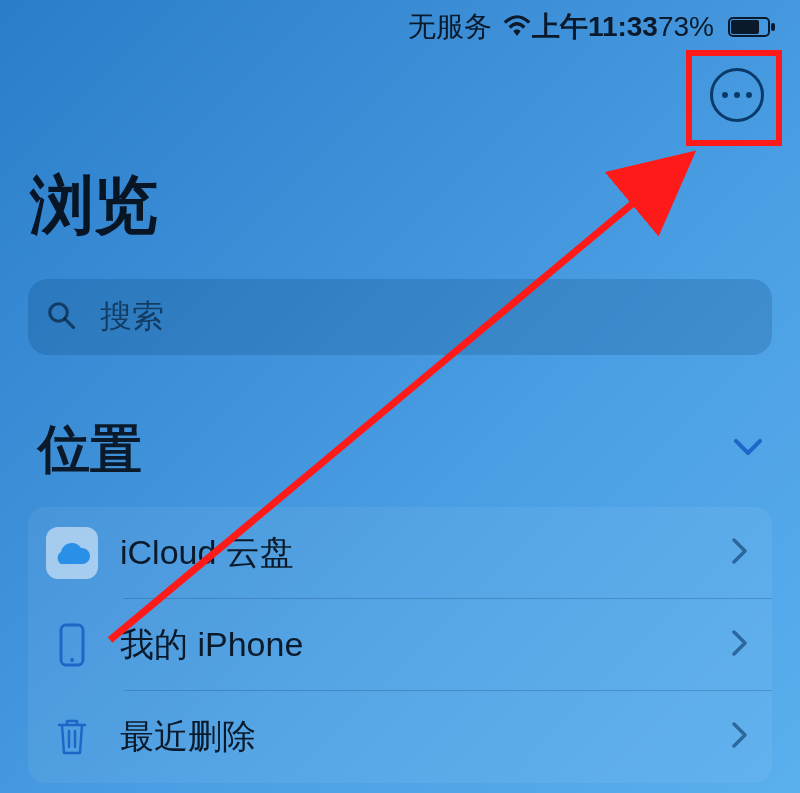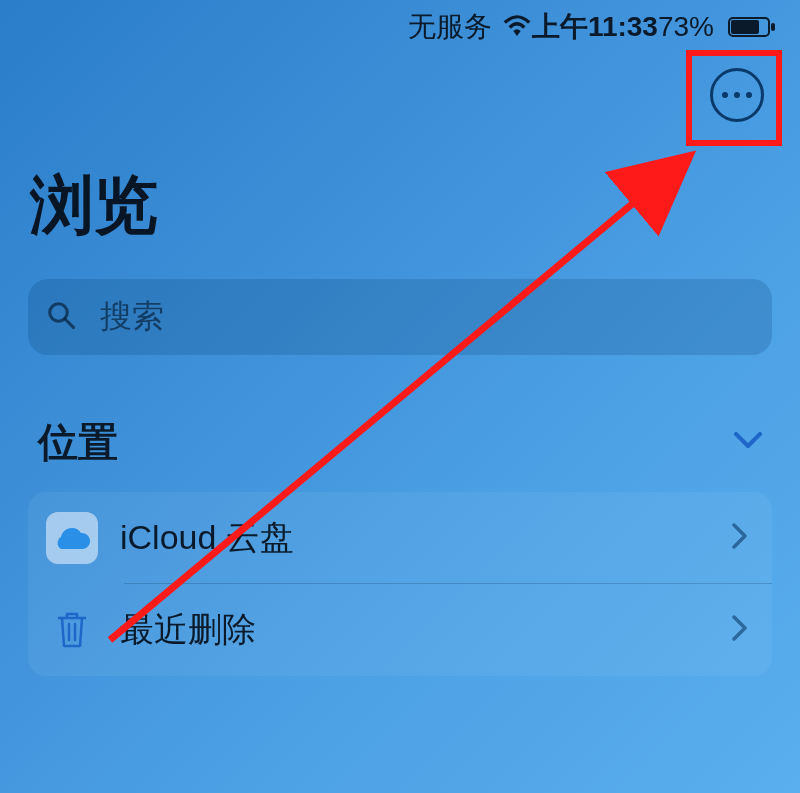--- a/index.html
+++ b/index.html
@@ -65,21 +65,21 @@
       gap: 24px;
     }
     .search-icon svg { width: 30px; height: 30px; }
     .search-placeholder { color: rgba(10, 40, 70, 0.75); font-size: 32px; }
     .section-header {
       display: flex;
       justify-content: space-between;
       align-items: center;
       padding: 50px 38px 16px 38px;
     }
-    .section-title { font-size: 40px; font-weight: 700; color: #0a1a2a; }
+    .section-title { font-size: 52px; font-weight: 700; color: #0a1a2a; }
     .chevron-down-icon svg { width: 28px; height: 18px; }
     .list {
       margin: 6px 28px;
       background: rgba(255, 255, 255, 0.06);
       border-radius: 18px;
       overflow: hidden;
     }
     .list-item {
       display: flex;
       align-items: center;
@@ -189,20 +189,34 @@
         </svg>
     </div>
     <span class="item-label">iCloud 云盘</span>
     <span class="chevron-right-icon">
       <svg viewBox="0 0 16 26">
           <path d="M2 2 L13 13 L2 24" fill="none" stroke="#0a3a6a" stroke-width="3.5" stroke-linecap="round" stroke-linejoin="round"></path>
         </svg>
     </span>
   </div>
 
+  <div class="list-item">
+    <div class="item-icon-wrap">
+      <svg width="28" height="44" viewBox="0 0 28 44">
+          <rect x="3" y="2" width="22" height="40" rx="5" fill="none" stroke="#1e66c7" stroke-width="3"></rect>
+          <circle cx="14" cy="37" r="2" fill="#1e66c7"></circle>
+        </svg>
+    </div>
+    <span class="item-label">我的 iPhone</span>
+    <span class="chevron-right-icon">
+      <svg viewBox="0 0 16 26">
+          <path d="M2 2 L13 13 L2 24" fill="none" stroke="#0a3a6a" stroke-width="3.5" stroke-linecap="round" stroke-linejoin="round"></path>
+        </svg>
+    </span>
+  </div>
 
   <div class="list-item">
     <div class="item-icon-wrap">
       <svg width="34" height="40" viewBox="0 0 34 40">
           <path d="M4 8 L30 8 M12 8 L12 4 L22 4 L22 8 M7 8 L9 36 L25 36 L27 8 M14 14 L14 30 M20 14 L20 30" fill="none" stroke="#1e66c7" stroke-width="2.5" stroke-linecap="round" stroke-linejoin="round"></path>
         </svg>
     </div>
     <span class="item-label">最近删除</span>
     <span class="chevron-right-icon">
       <svg viewBox="0 0 16 26">

